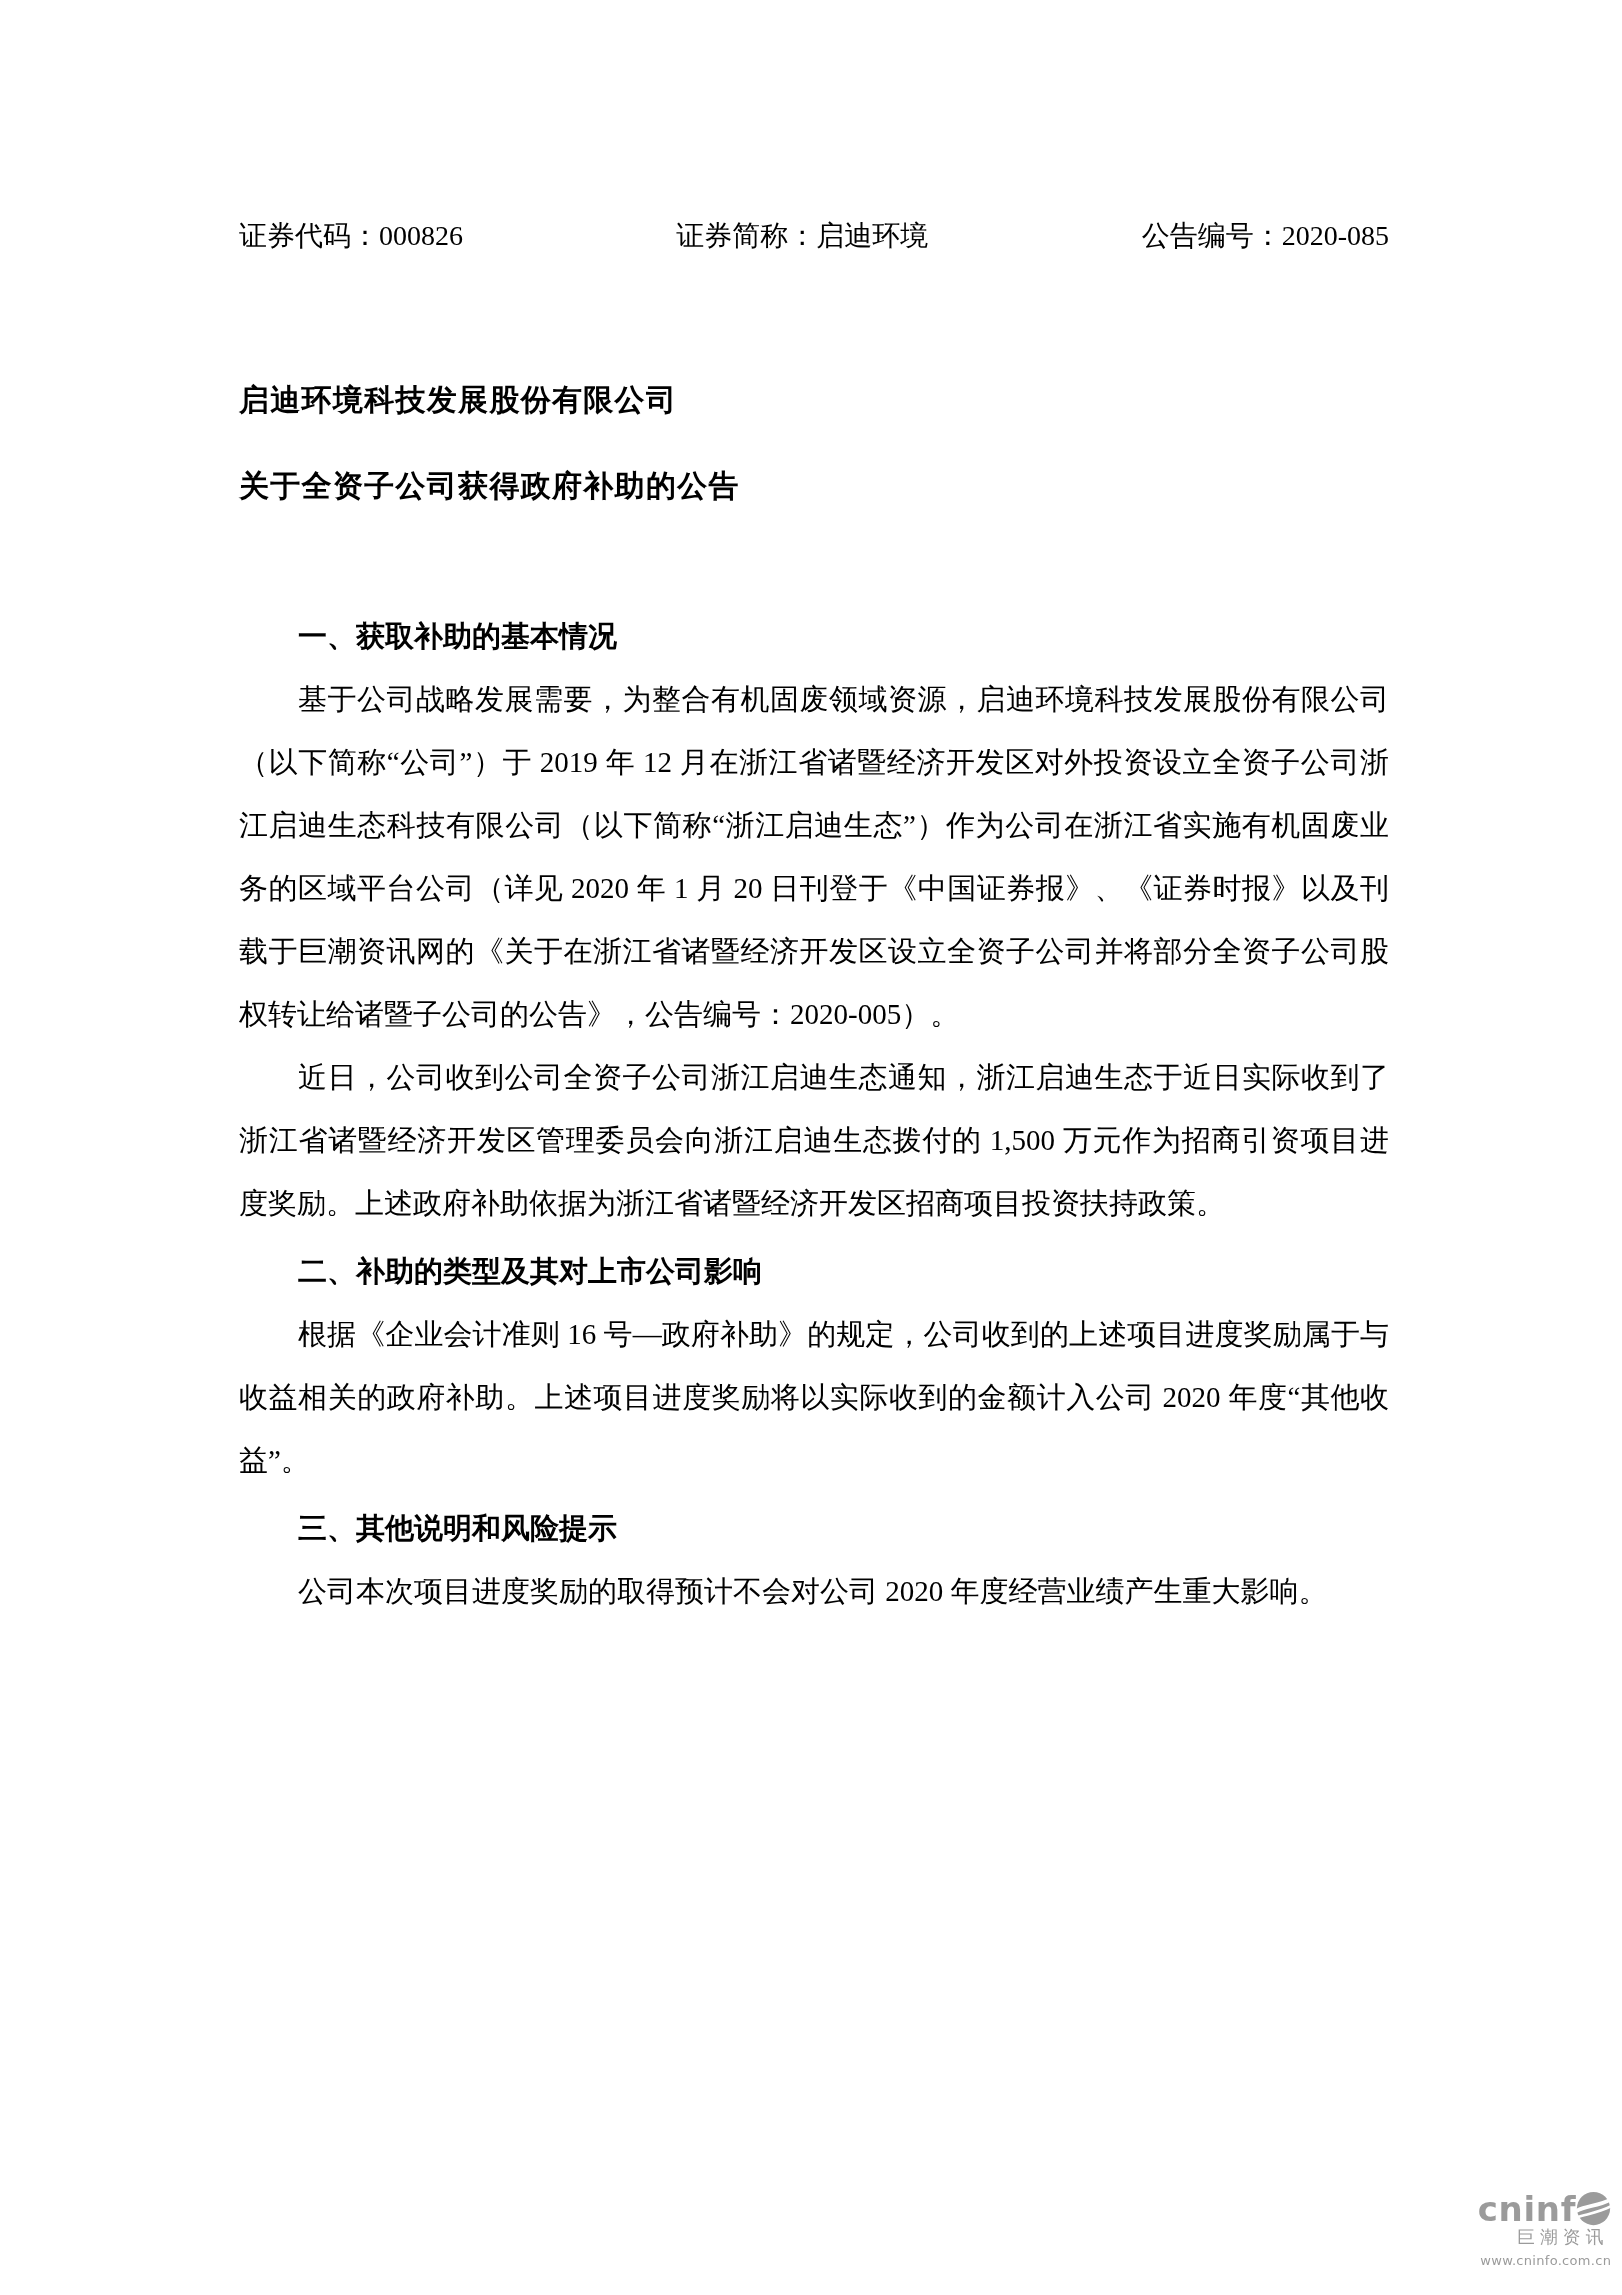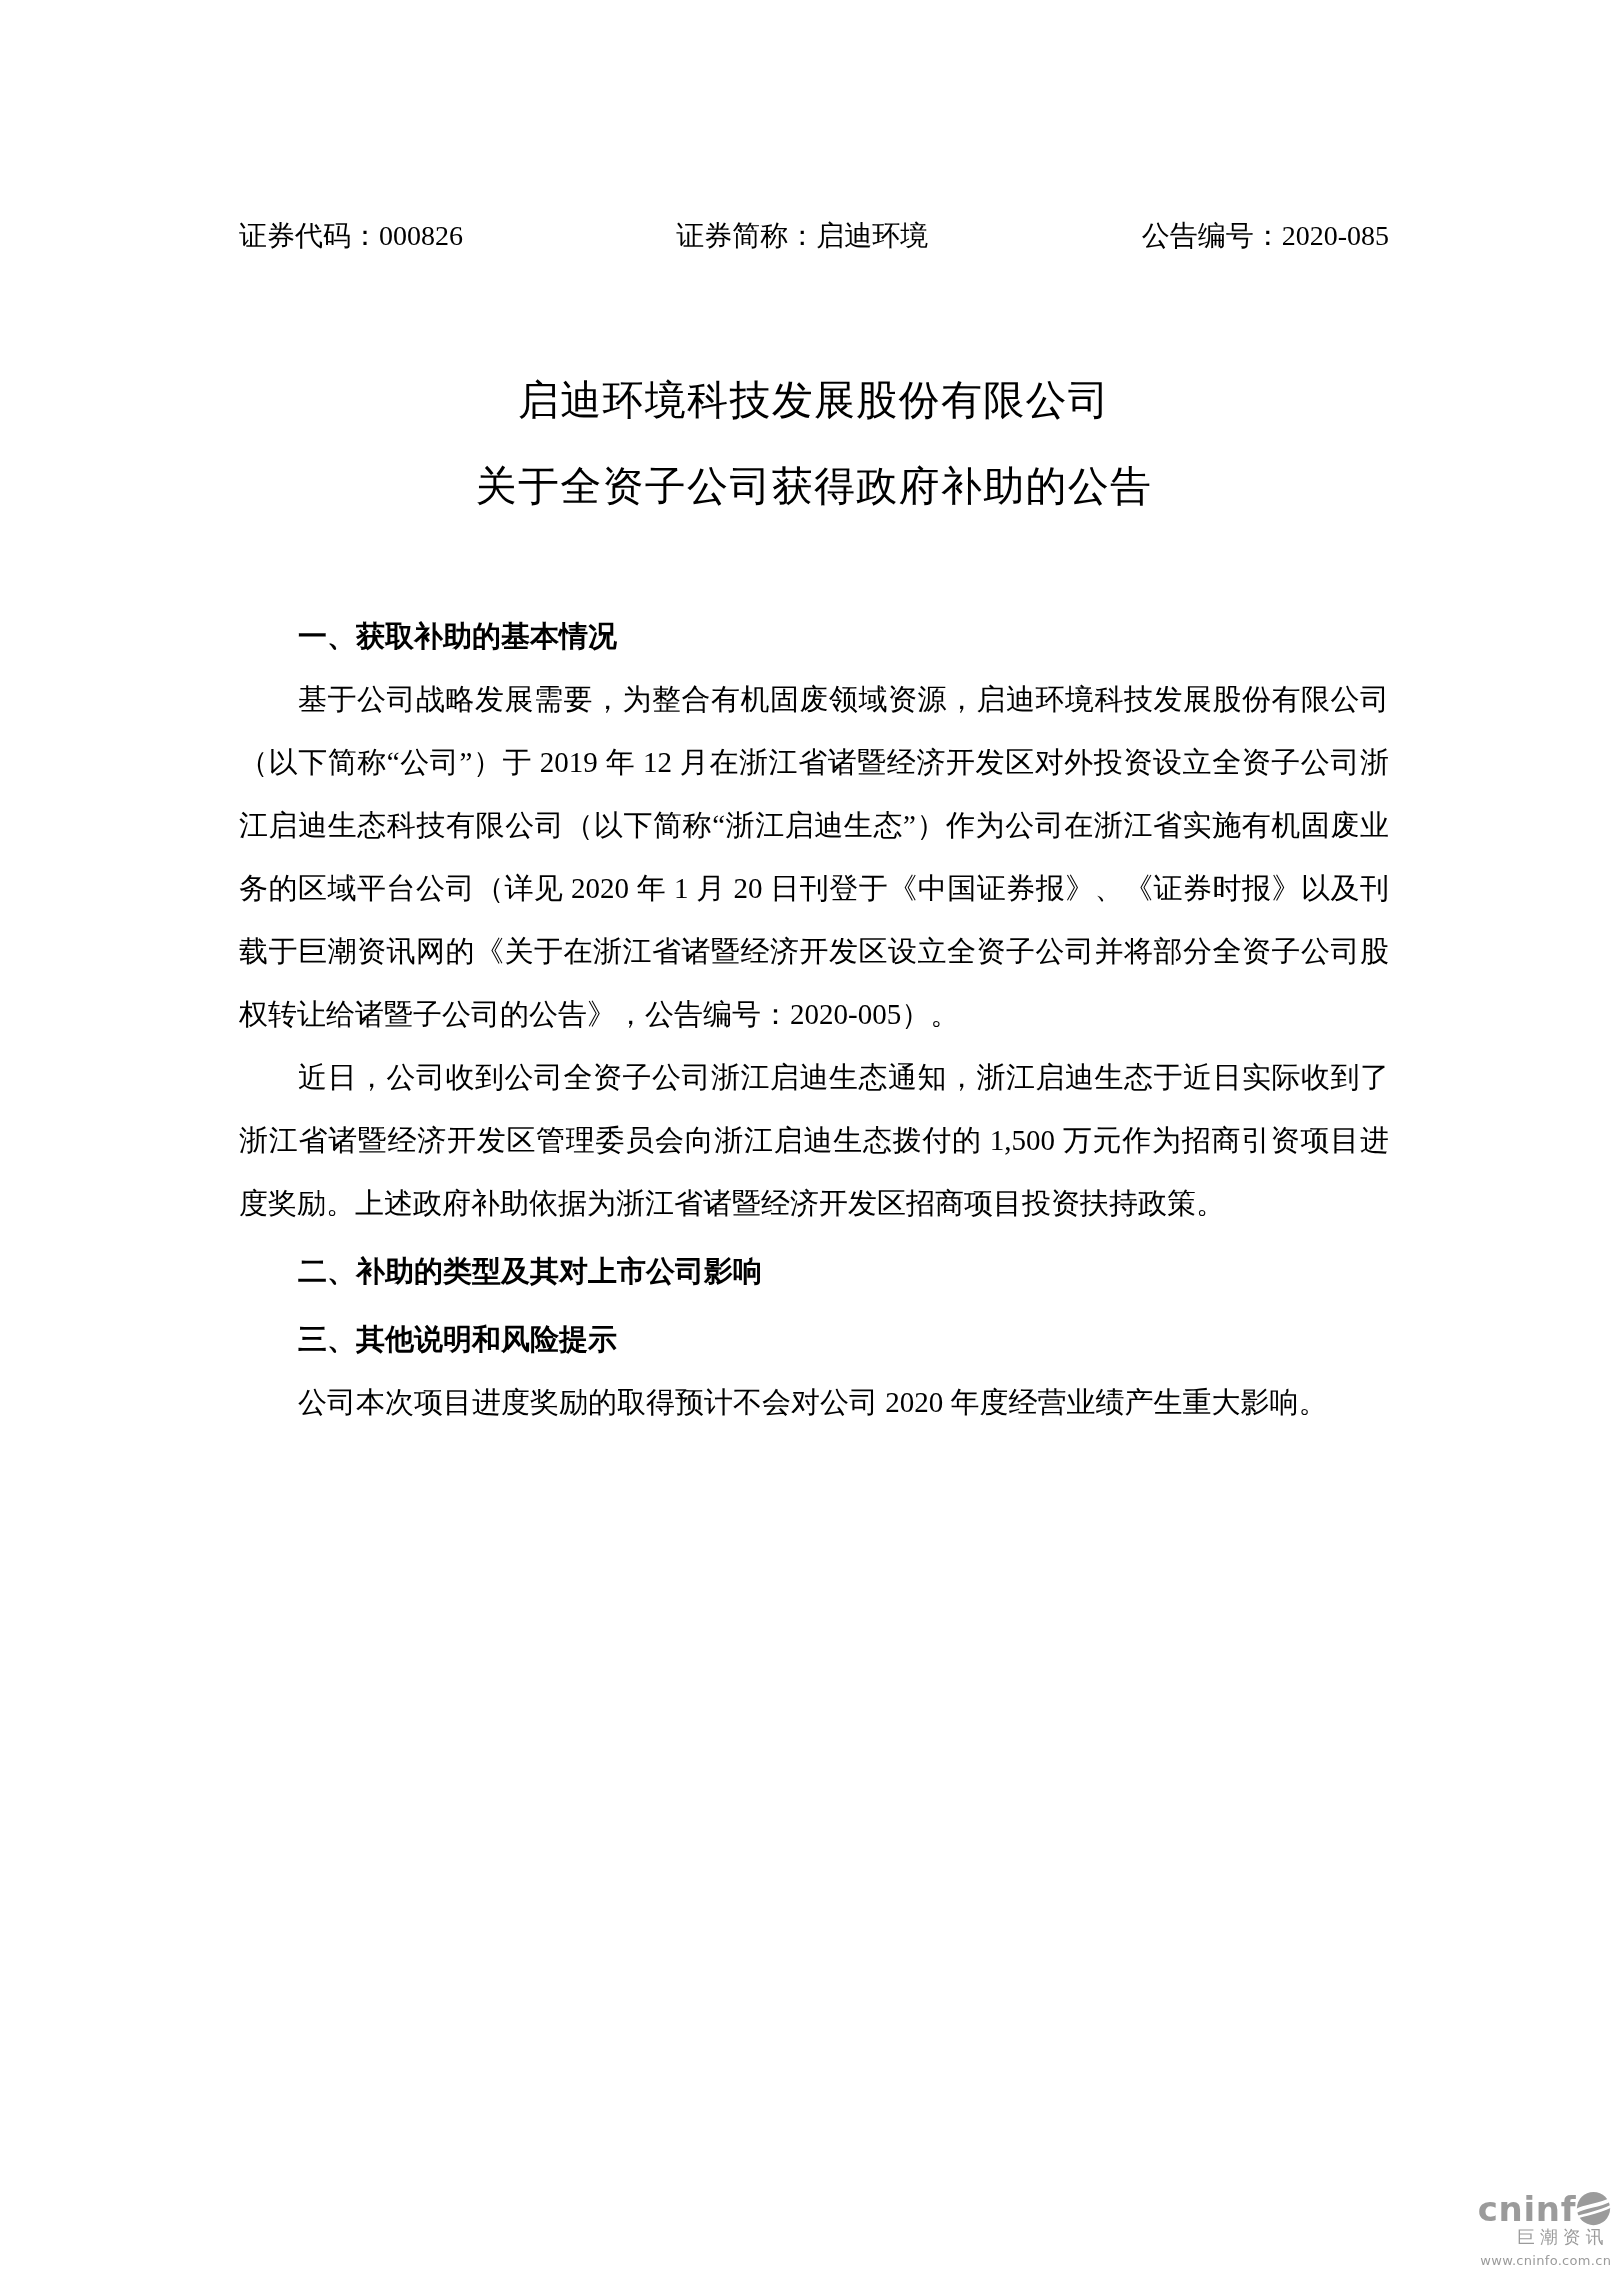--- a/index.html
+++ b/index.html
@@ -18,24 +18,23 @@
   .doc-header {
     display: flex;
     justify-content: space-between;
     align-items: baseline;
     font-size: 28px;
     line-height: 37px;
     white-space: nowrap;
   }
   .doc-title {
     margin: 103px 0 0 0;
-    text-align: center;
     font-family: "DejaVu Sans", "Liberation Sans", sans-serif;
-    font-size: 41px;
-    font-weight: normal;
+    font-size: 30px;
+    font-weight: bold;
     line-height: 86px;
     letter-spacing: 1.3px;
   }
   .declaration {
     margin-top: 69px;
     text-align: center;
     font-style: italic;
     font-size: 29.4px;
     line-height: 72px;
     letter-spacing: 0.7px;
@@ -109,20 +108,21 @@
   <div class="sections">
 
     <div class="section">
       <h2>一、获取补助的基本情况</h2>
       <p>基于公司战略发展需要，为整合有机固废领域资源，启迪环境科技发展股份有限公司（以下简称“公司”）于 2019 年 12 月在浙江省诸暨经济开发区对外投资设立全资子公司浙江启迪生态科技有限公司（以下简称“浙江启迪生态”）作为公司在浙江省实施有机固废业务的区域平台公司（详见 2020 年 1 月 20 日刊登于《中国证券报》、《证券时报》以及刊载于巨潮资讯网的《关于在浙江省诸暨经济开发区设立全资子公司并将部分全资子公司股权转让给诸暨子公司的公告》，公告编号：2020-005）。</p>
       <p>近日，公司收到公司全资子公司浙江启迪生态通知，浙江启迪生态于近日实际收到了浙江省诸暨经济开发区管理委员会向浙江启迪生态拨付的 1,500 万元作为招商引资项目进度奖励。上述政府补助依据为浙江省诸暨经济开发区招商项目投资扶持政策。</p>
     </div>
 
     <div class="section">
       <h2>二、补助的类型及其对上市公司影响</h2>
+      <p>根据《企业会计准则 16 号—政府补助》的规定，公司收到的上述项目进度奖励属于与收益相关的政府补助。上述项目进度奖励将以实际收到的金额计入公司 2020 年度“其他收益”。</p>
     </div>
 
     <div class="section">
       <h2>三、其他说明和风险提示</h2>
       <p>公司本次项目进度奖励的取得预计不会对公司 2020 年度经营业绩产生重大影响。</p>
     </div>
 
   </div>
 
   <div class="footer-logo">

